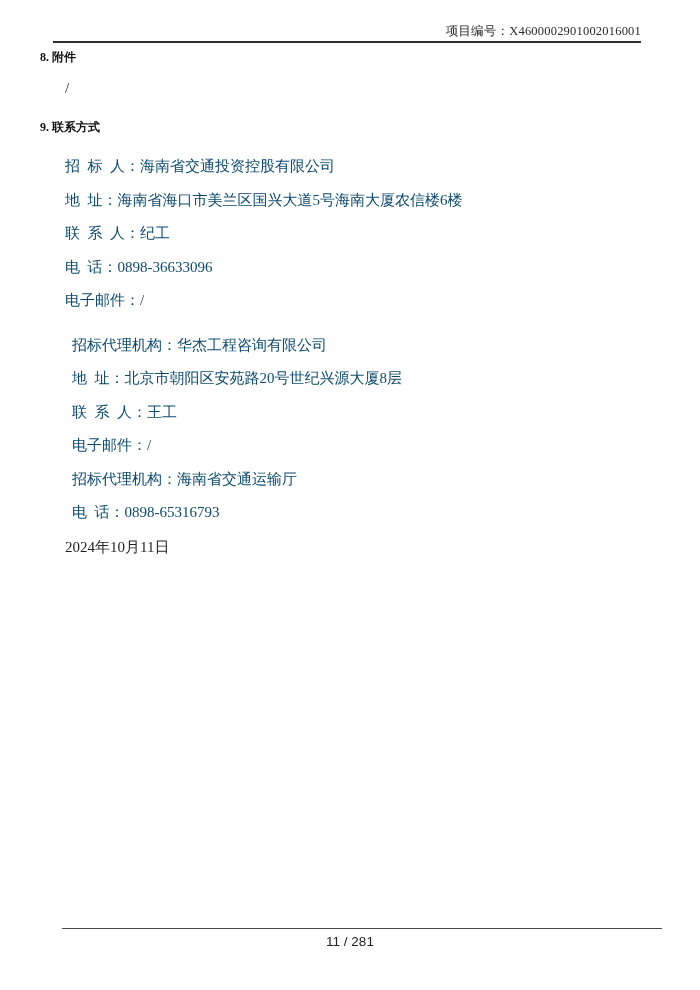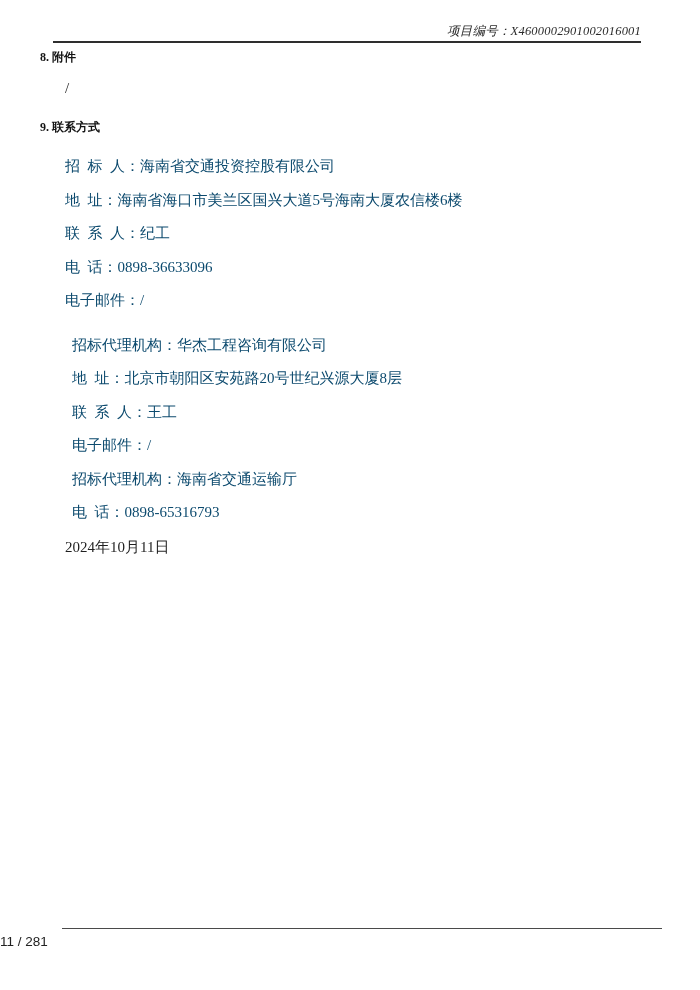--- a/index.html
+++ b/index.html
@@ -8,21 +8,20 @@
     width:700px;height:990px;
     background:#ffffff;
     font-family:"Liberation Serif","DejaVu Serif",serif;
     color:#1f1f1f;
     overflow:hidden;
   }
   .hdr-project{
     position:absolute;top:23px;right:59px;
     font-size:12.5px;letter-spacing:0.2px;color:#2a2a2a;
     white-space:pre-wrap;
-    font-style:italic;
   }
   .hdr-rule{
     position:absolute;left:53px;top:41px;
     width:588px;height:2px;background:#2e2e2e;
   }
   .sec-heading{
     position:absolute;left:40px;
     font-size:12px;font-weight:700;color:#141414;
     white-space:pre-wrap;
   }
@@ -47,21 +46,21 @@
     text-align:left;color:#1f1f1f;
     margin-top:1px;
     white-space:pre-wrap;
   }
   .ftr-rule{
     position:absolute;left:62px;top:928px;
     width:600px;height:1px;background:#4a4a4a;
   }
   .ftr-page{
     position:absolute;left:0;top:934px;width:700px;
-    text-align:left;
+    text-align:center;
     font-family:"Liberation Sans","DejaVu Sans",sans-serif;
     font-size:13.5px;color:#222222;
     white-space:pre-wrap;
   }
 </style>
 </head>
 <body>
 
 <div class="page">
 

